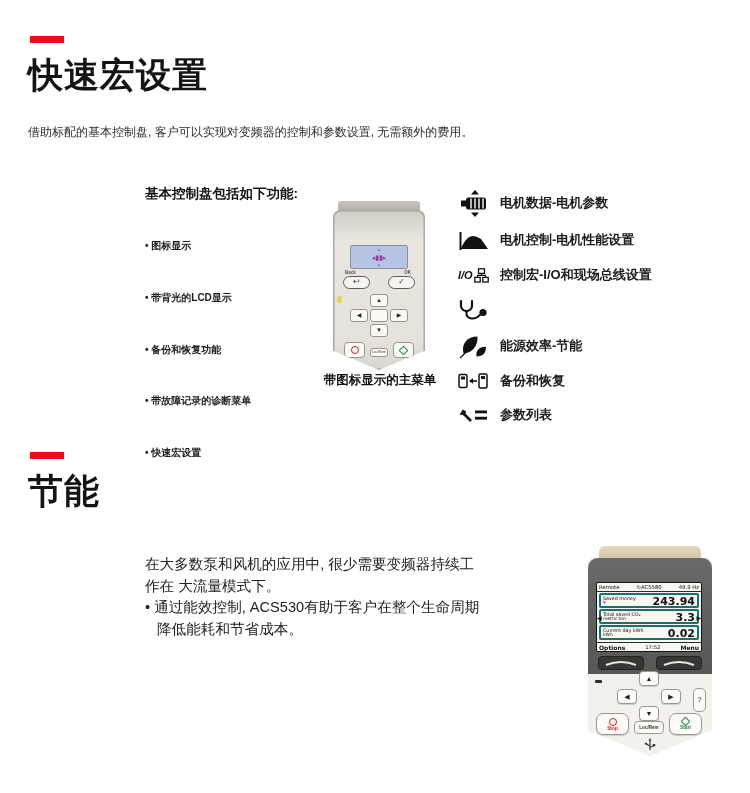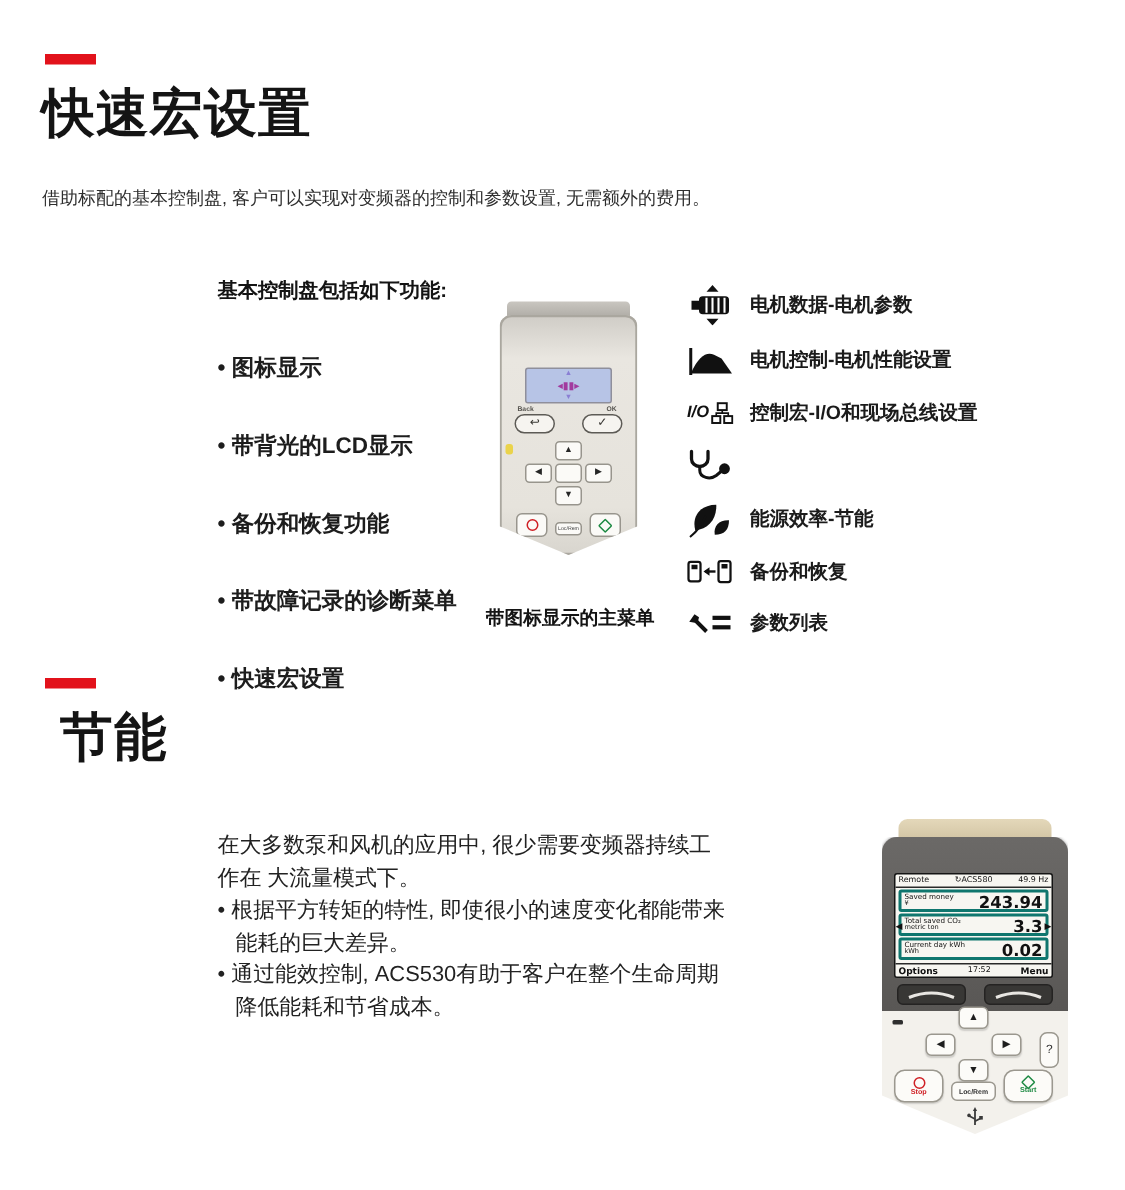--- a/index.html
+++ b/index.html
@@ -12,21 +12,21 @@
 
   
   .dash { position:absolute; width:34px; height:7px; background:#e2121b; }
   .h1 { position:absolute; font-size:35px; font-weight:800; color:#141414; letter-spacing:1px; }
   .intro1 { position:absolute; left:28px; top:124px; width:710px; font-size:12px; color:#2e2e2e; }
 
   
   .features { position:absolute; left:145px; top:185px; width:190px; }
   .features .ftitle { font-size:13.5px; font-weight:800; color:#141414; margin-bottom:11px; }
   .features ul { list-style:none; }
-  .features li { font-size:15px; font-weight:600; color:#1d1d1d; line-height:16.8px;margin-top:35px; }
+  .features li { font-size:10px; font-weight:600; color:#1d1d1d; line-height:16.8px;margin-top:35px; }
   .features li::before { content:"• "; }
 
   
   .panel1 { position:absolute; left:333px; top:200px; width:92px; height:190px; }
   .p1-bracket { position:absolute; left:5px; top:1px; width:82px; height:13px;
     background:linear-gradient(#c9c6c0,#a9a6a0); border-radius:3px 3px 1px 1px; }
   .p1-body { position:absolute; left:0; top:10px; width:92px; height:160px;
     background:linear-gradient(#cfccc6,#e9e6e0 18%,#e6e3dc 80%,#d8d5ce);
     border-radius:8px 8px 0 0;
     clip-path:polygon(0 0,100% 0,100% 88%,50% 100%,0 88%);
@@ -43,21 +43,21 @@
     line-height:10px; color:#3a3834; }
   .p1-led { position:absolute; left:4px; top:86px; width:5px; height:7px; background:#ead34b; border-radius:2px; }
   .pad1 { position:absolute; width:18px; height:13px; background:#fbfaf7; border:1px solid #98958d;
     border-radius:3px; text-align:center; font-size:6px; line-height:11px; color:#262626; }
   .p1-stop, .p1-start { position:absolute; top:132px; width:21px; height:16px; background:#fbfaf7;
     border:1px solid #98958d; border-radius:4px; display:flex; align-items:center; justify-content:center; }
   .ring-red { width:8px; height:8px; border:1.6px solid #cf1f24; border-radius:50%; }
   .diam-green { width:7px; height:7px; border:1.6px solid #1e8a43; transform:rotate(45deg); border-radius:1px; }
   .p1-locrem { position:absolute; left:37px; top:138px; width:18px; height:9px; background:#fbfaf7;
     border:1px solid #98958d; border-radius:3px; font-size:3.5px; line-height:7px; text-align:center; color:#444; }
-  .caption1 { position:absolute; left:295px; top:404px; width:170px; text-align:center;
+  .caption1 { position:absolute; left:295px; top:372px; width:170px; text-align:center;
     font-size:12.5px; font-weight:800; color:#141414; }
 
   
   .menu-row { position:absolute; left:458px; width:292px; height:28px; display:flex; align-items:center; }
   .menu-icon { width:42px; flex:0 0 42px; display:flex; align-items:center; justify-content:flex-start;text-align:center; }
   .menu-label { font-size:13px; font-weight:600; color:#1b1b1b; white-space:nowrap; }
   .io-txt { font-size:11px; font-weight:800; color:#111; margin-right:1px; font-style:italic; }
 
   
   .energy-text { position:absolute; left:145px; top:554px; width:340px; font-size:14.6px;
@@ -239,26 +239,25 @@
         <path d="M1.5,6.5 L5,1.5 L8,3.5 L7,7.5 Z" fill="#111"></path>
         <line x1="6" y1="6" x2="13" y2="13" stroke="#111" stroke-width="2.6"></line>
         <rect x="17" y="2.5" width="12" height="2.8" fill="#111"></rect>
         <rect x="17" y="8.8" width="12" height="2.8" fill="#111"></rect>
       </svg>
     </span>
     <span class="menu-label">参数列表</span>
   </div>
 
   <div class="dash" style="left:30px; top:452px;"></div>
-  <div class="h1" style="left:40px; top:468px;">节能</div>
+  <div class="h1" style="left:28px; top:468px;">节能</div>
 
   <div class="energy-text">
     <p>在大多数泵和风机的应用中, 很少需要变频器持续工作在 大流量模式下。</p>
     <ul>
-      <li>根据平方转矩的特性, 即使很小的速度变化都能带来能耗的巨大差异。</li>
       <li>通过能效控制, ACS530有助于客户在整个生命周期降低能耗和节省成本。</li>
     </ul>
   </div>
 
   <div class="panel2">
     <div class="p2-bracket"></div>
     <div class="p2-body">
       <div class="p2-dark"></div>
       <div class="p2-light"></div>
 

